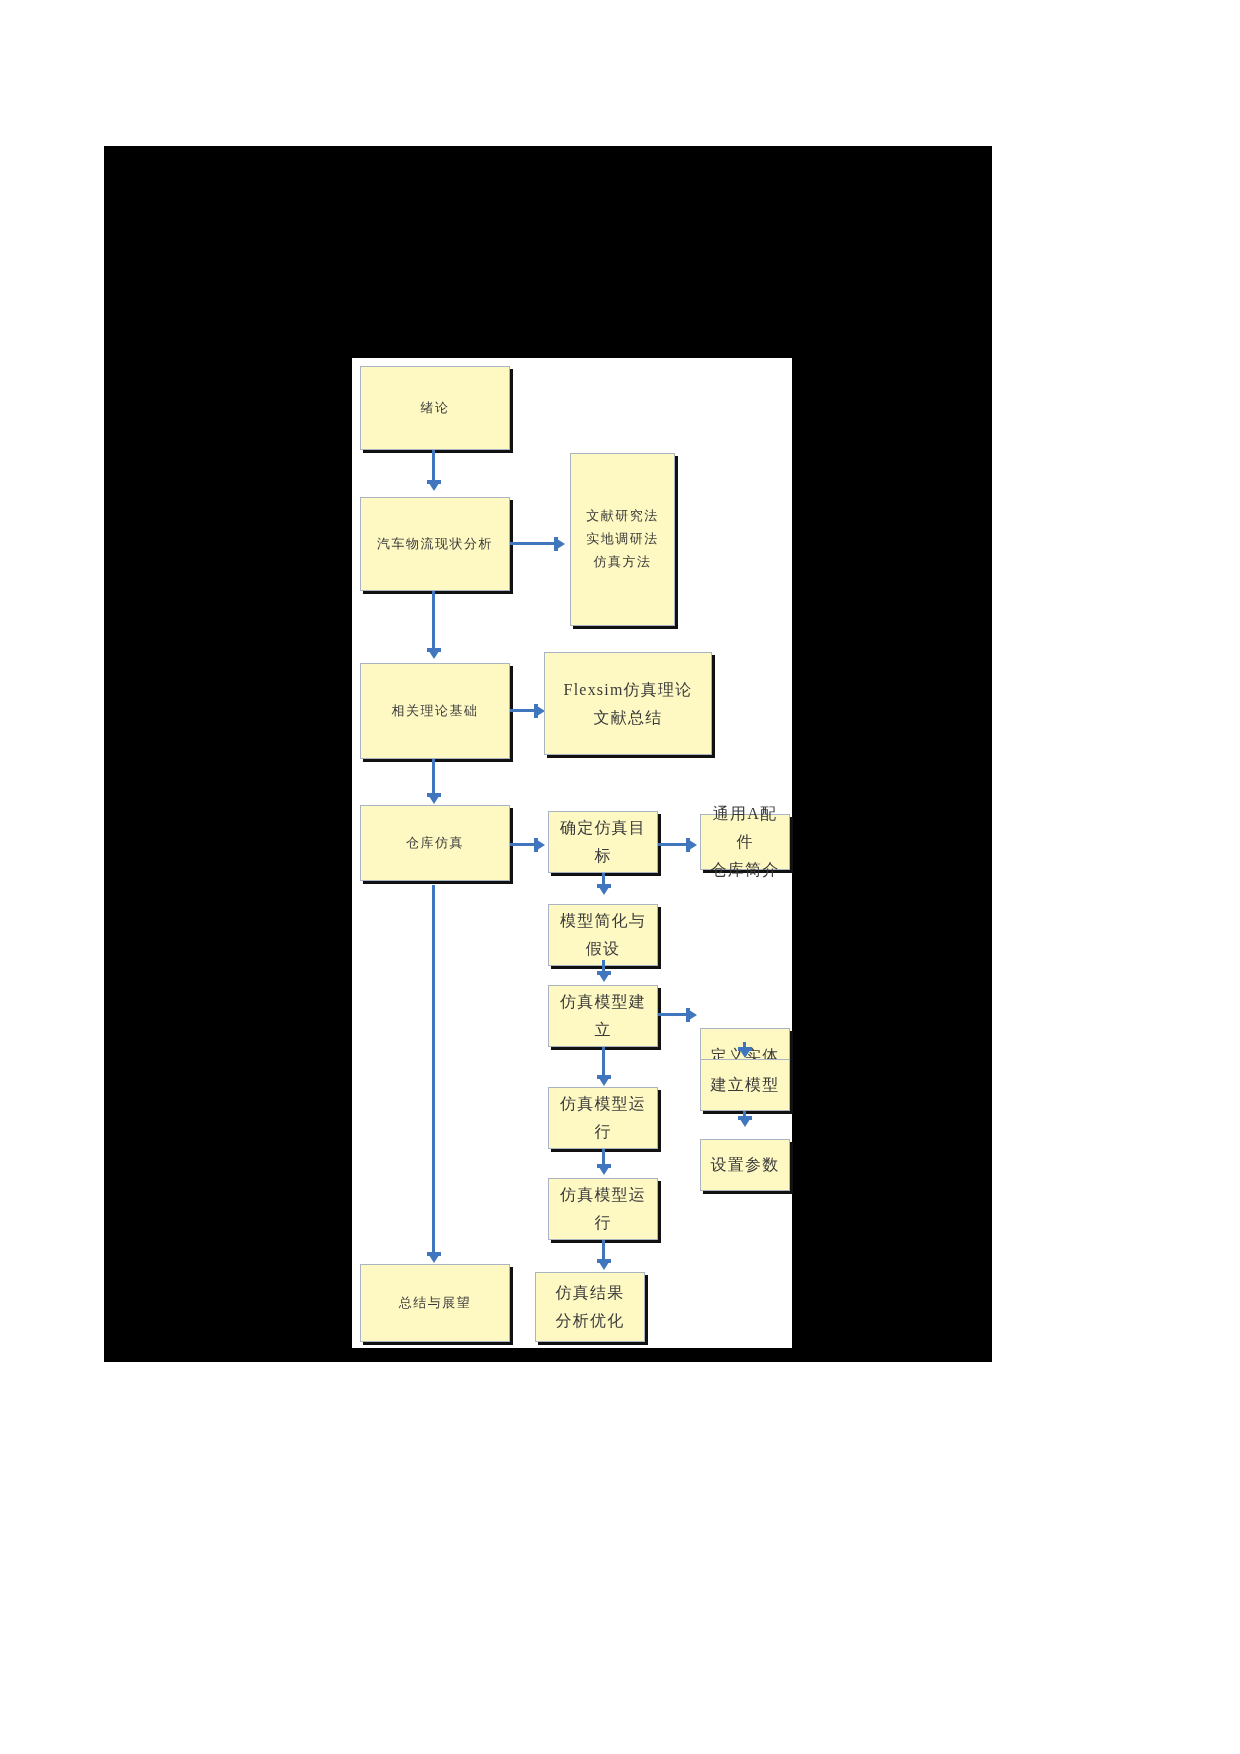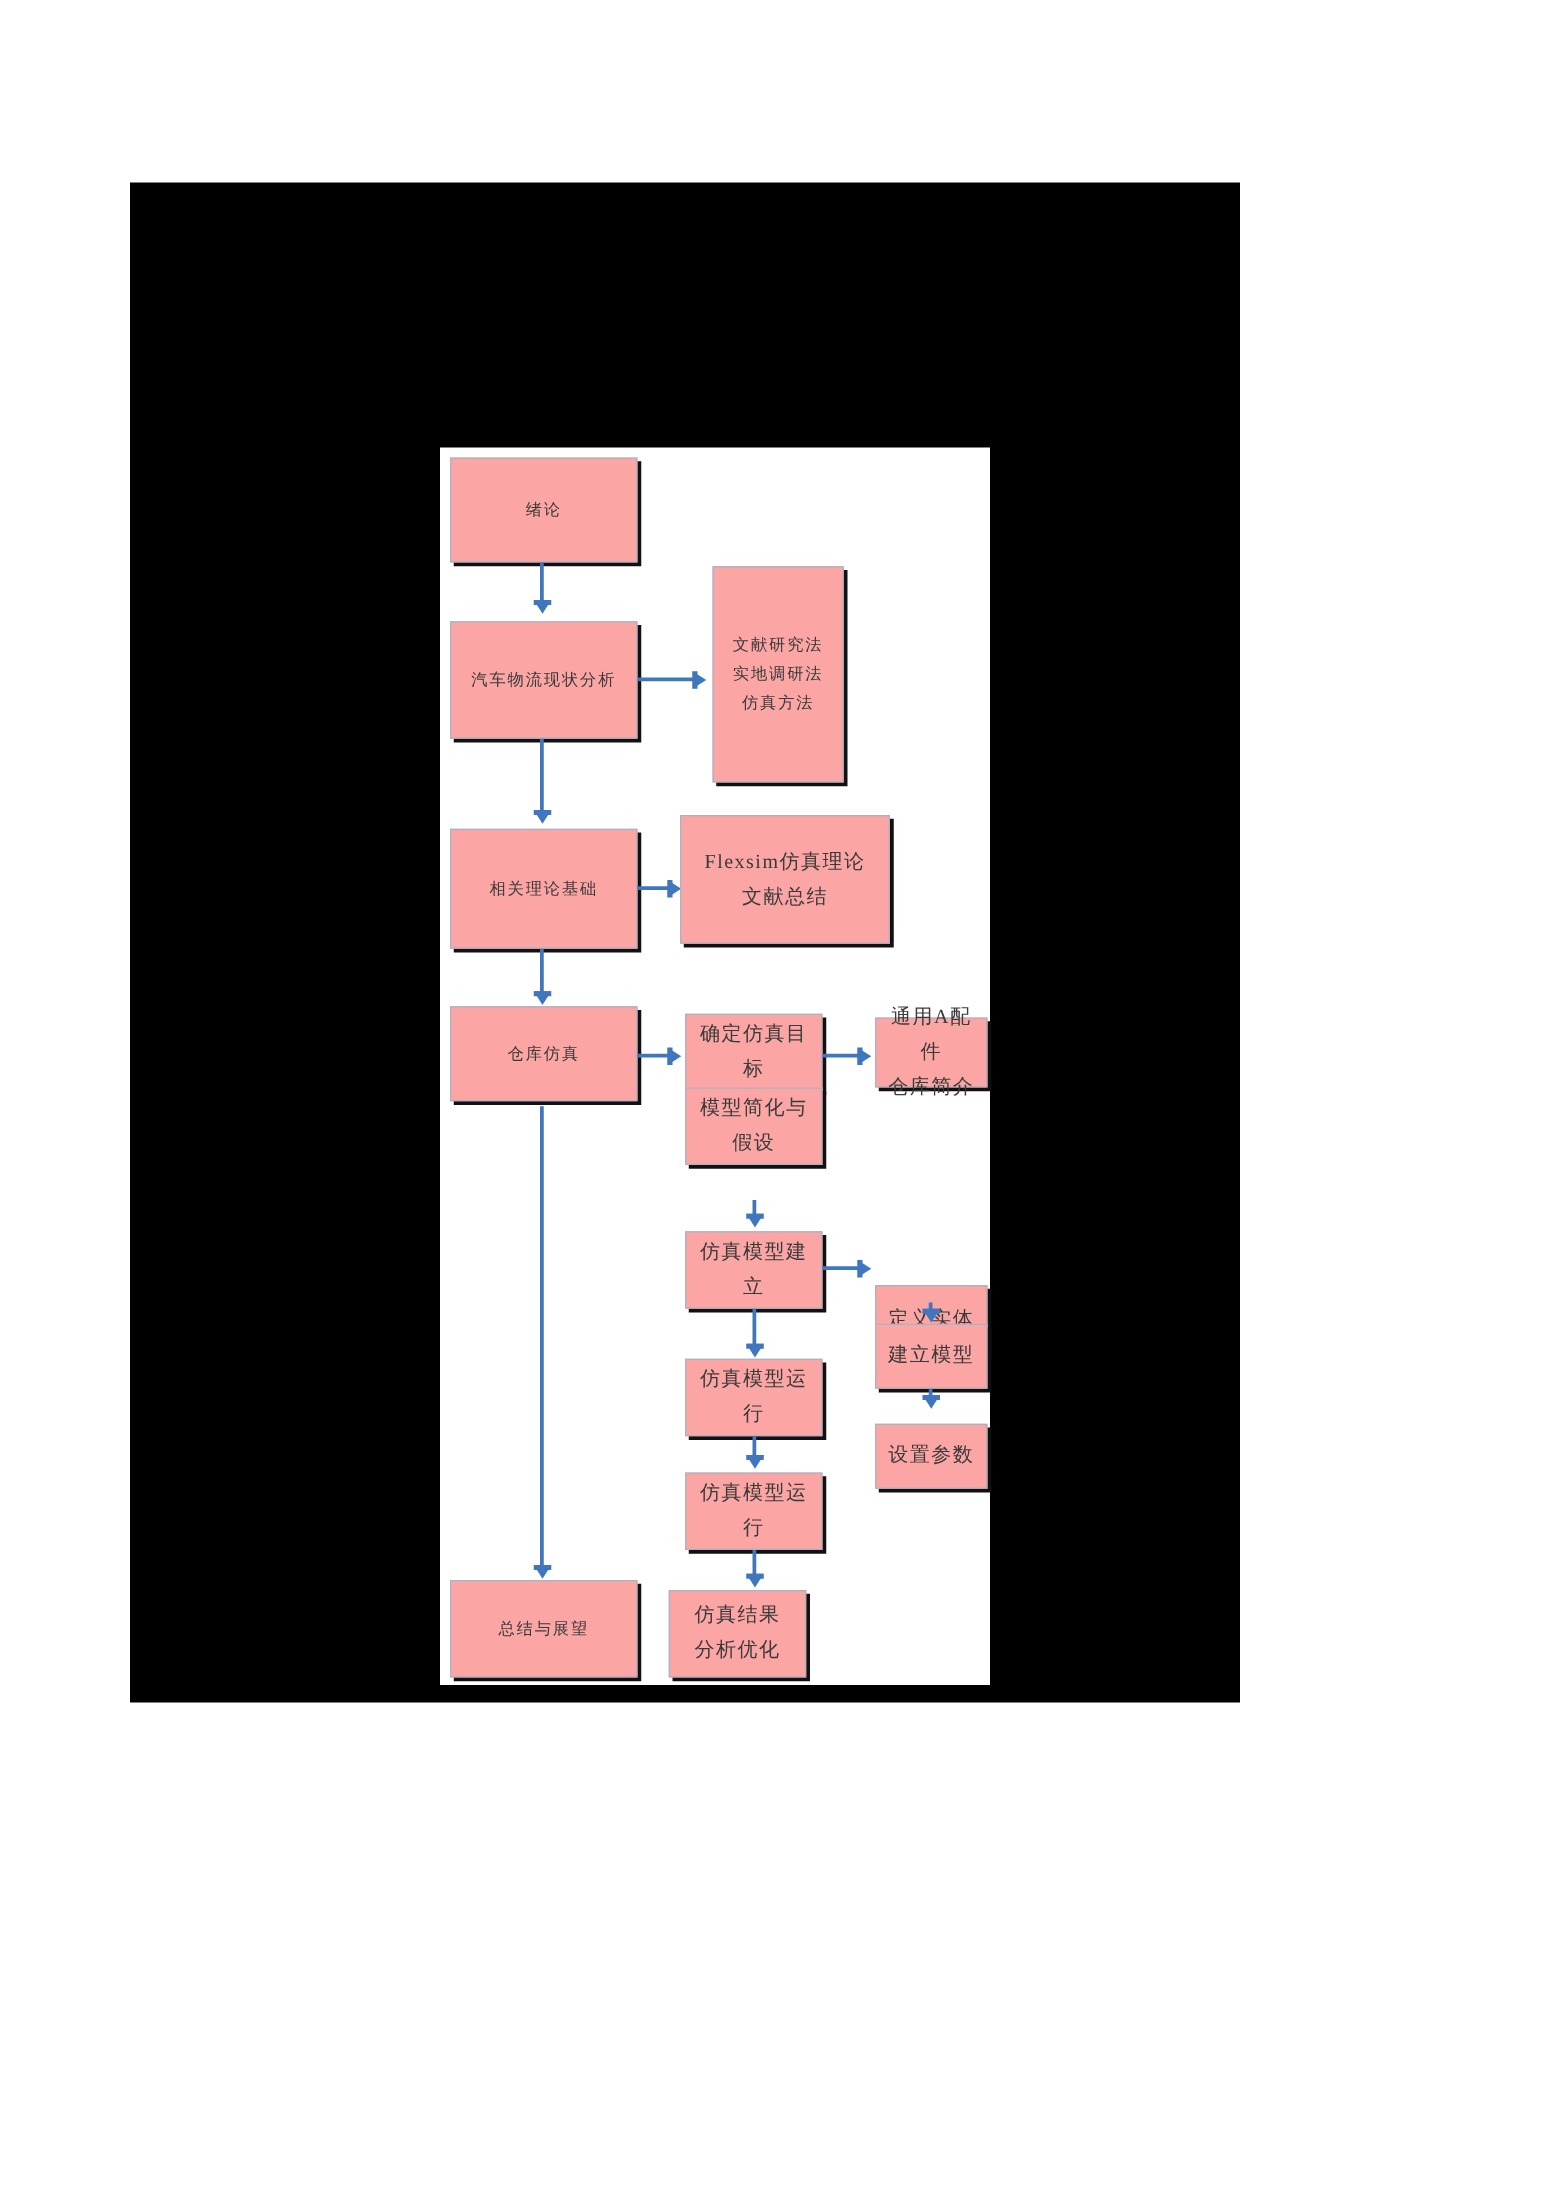--- a/index.html
+++ b/index.html
@@ -32,21 +32,21 @@
     top: 358px;
     width: 440px;
     height: 990px;
     background: #ffffff;
   }
 
   
   .node {
     position: absolute;
     box-sizing: border-box;
-    background: #fca5a5;
+    background: #fef9c3;
     border: 1px solid #a9b3c1;
     box-shadow: 3px 3px 0 0 #111111;
     display: flex;
     align-items: center;
     justify-content: center;
     text-align: center;
     color: #3a3a3a;
     font-size: 13px;
     line-height: 1.75;
     letter-spacing: 1.5px;
@@ -166,21 +166,21 @@
 <div class="arrow right" style="left:686px; top:838px;"></div>
 
 <div class="node small" style="left:700px; top:814px; width:90px; height:56px;">
   <span class="txt">通用A配件
 仓库简介</span>
 </div>
 
 <div class="conn v" style="left:602px; top:873px; height:18px;"></div>
 <div class="arrow down" style="left:597px; top:884px;"></div>
 
-<div class="node small" style="left:548px; top:870px; width:110px; height:62px;">
+<div class="node small" style="left:548px; top:904px; width:110px; height:62px;">
   <span class="txt">模型简化与
 假设</span>
 </div>
 
 <div class="conn v" style="left:602px; top:960px; height:18px;"></div>
 <div class="arrow down" style="left:597px; top:971px;"></div>
 
 <div class="node small" style="left:548px; top:985px; width:110px; height:62px;">
   <span class="txt">仿真模型建立</span>
 </div>

